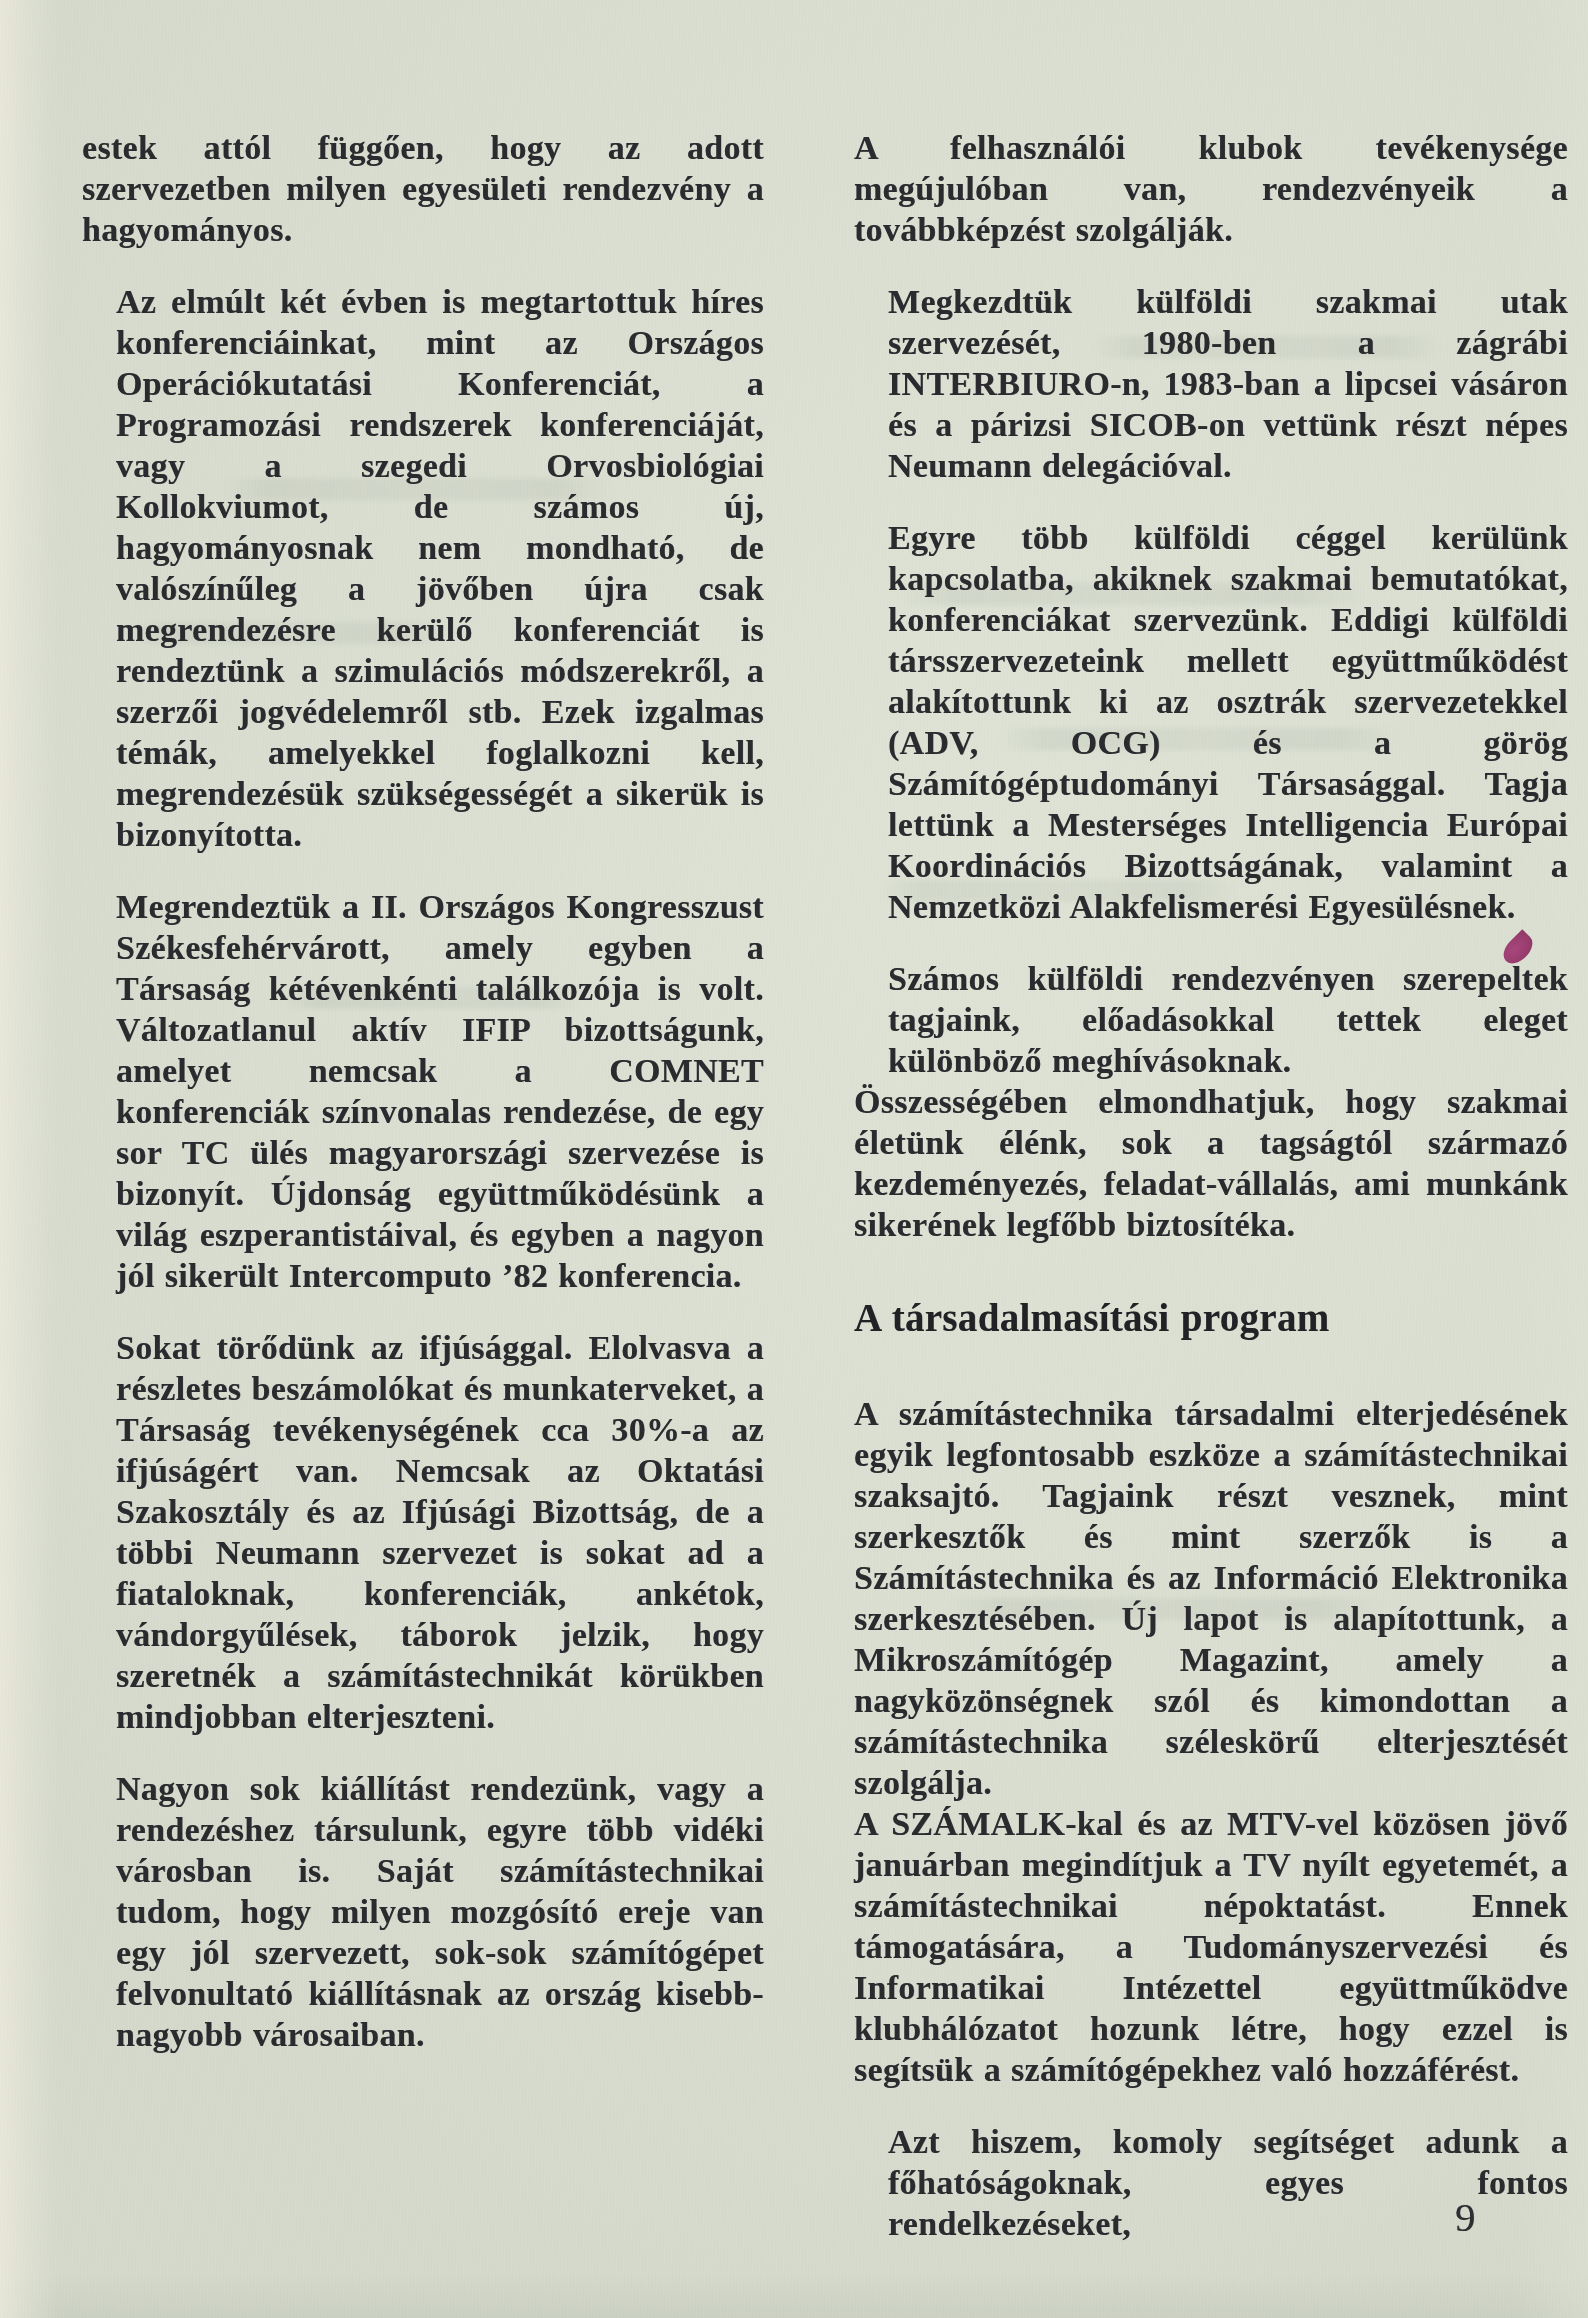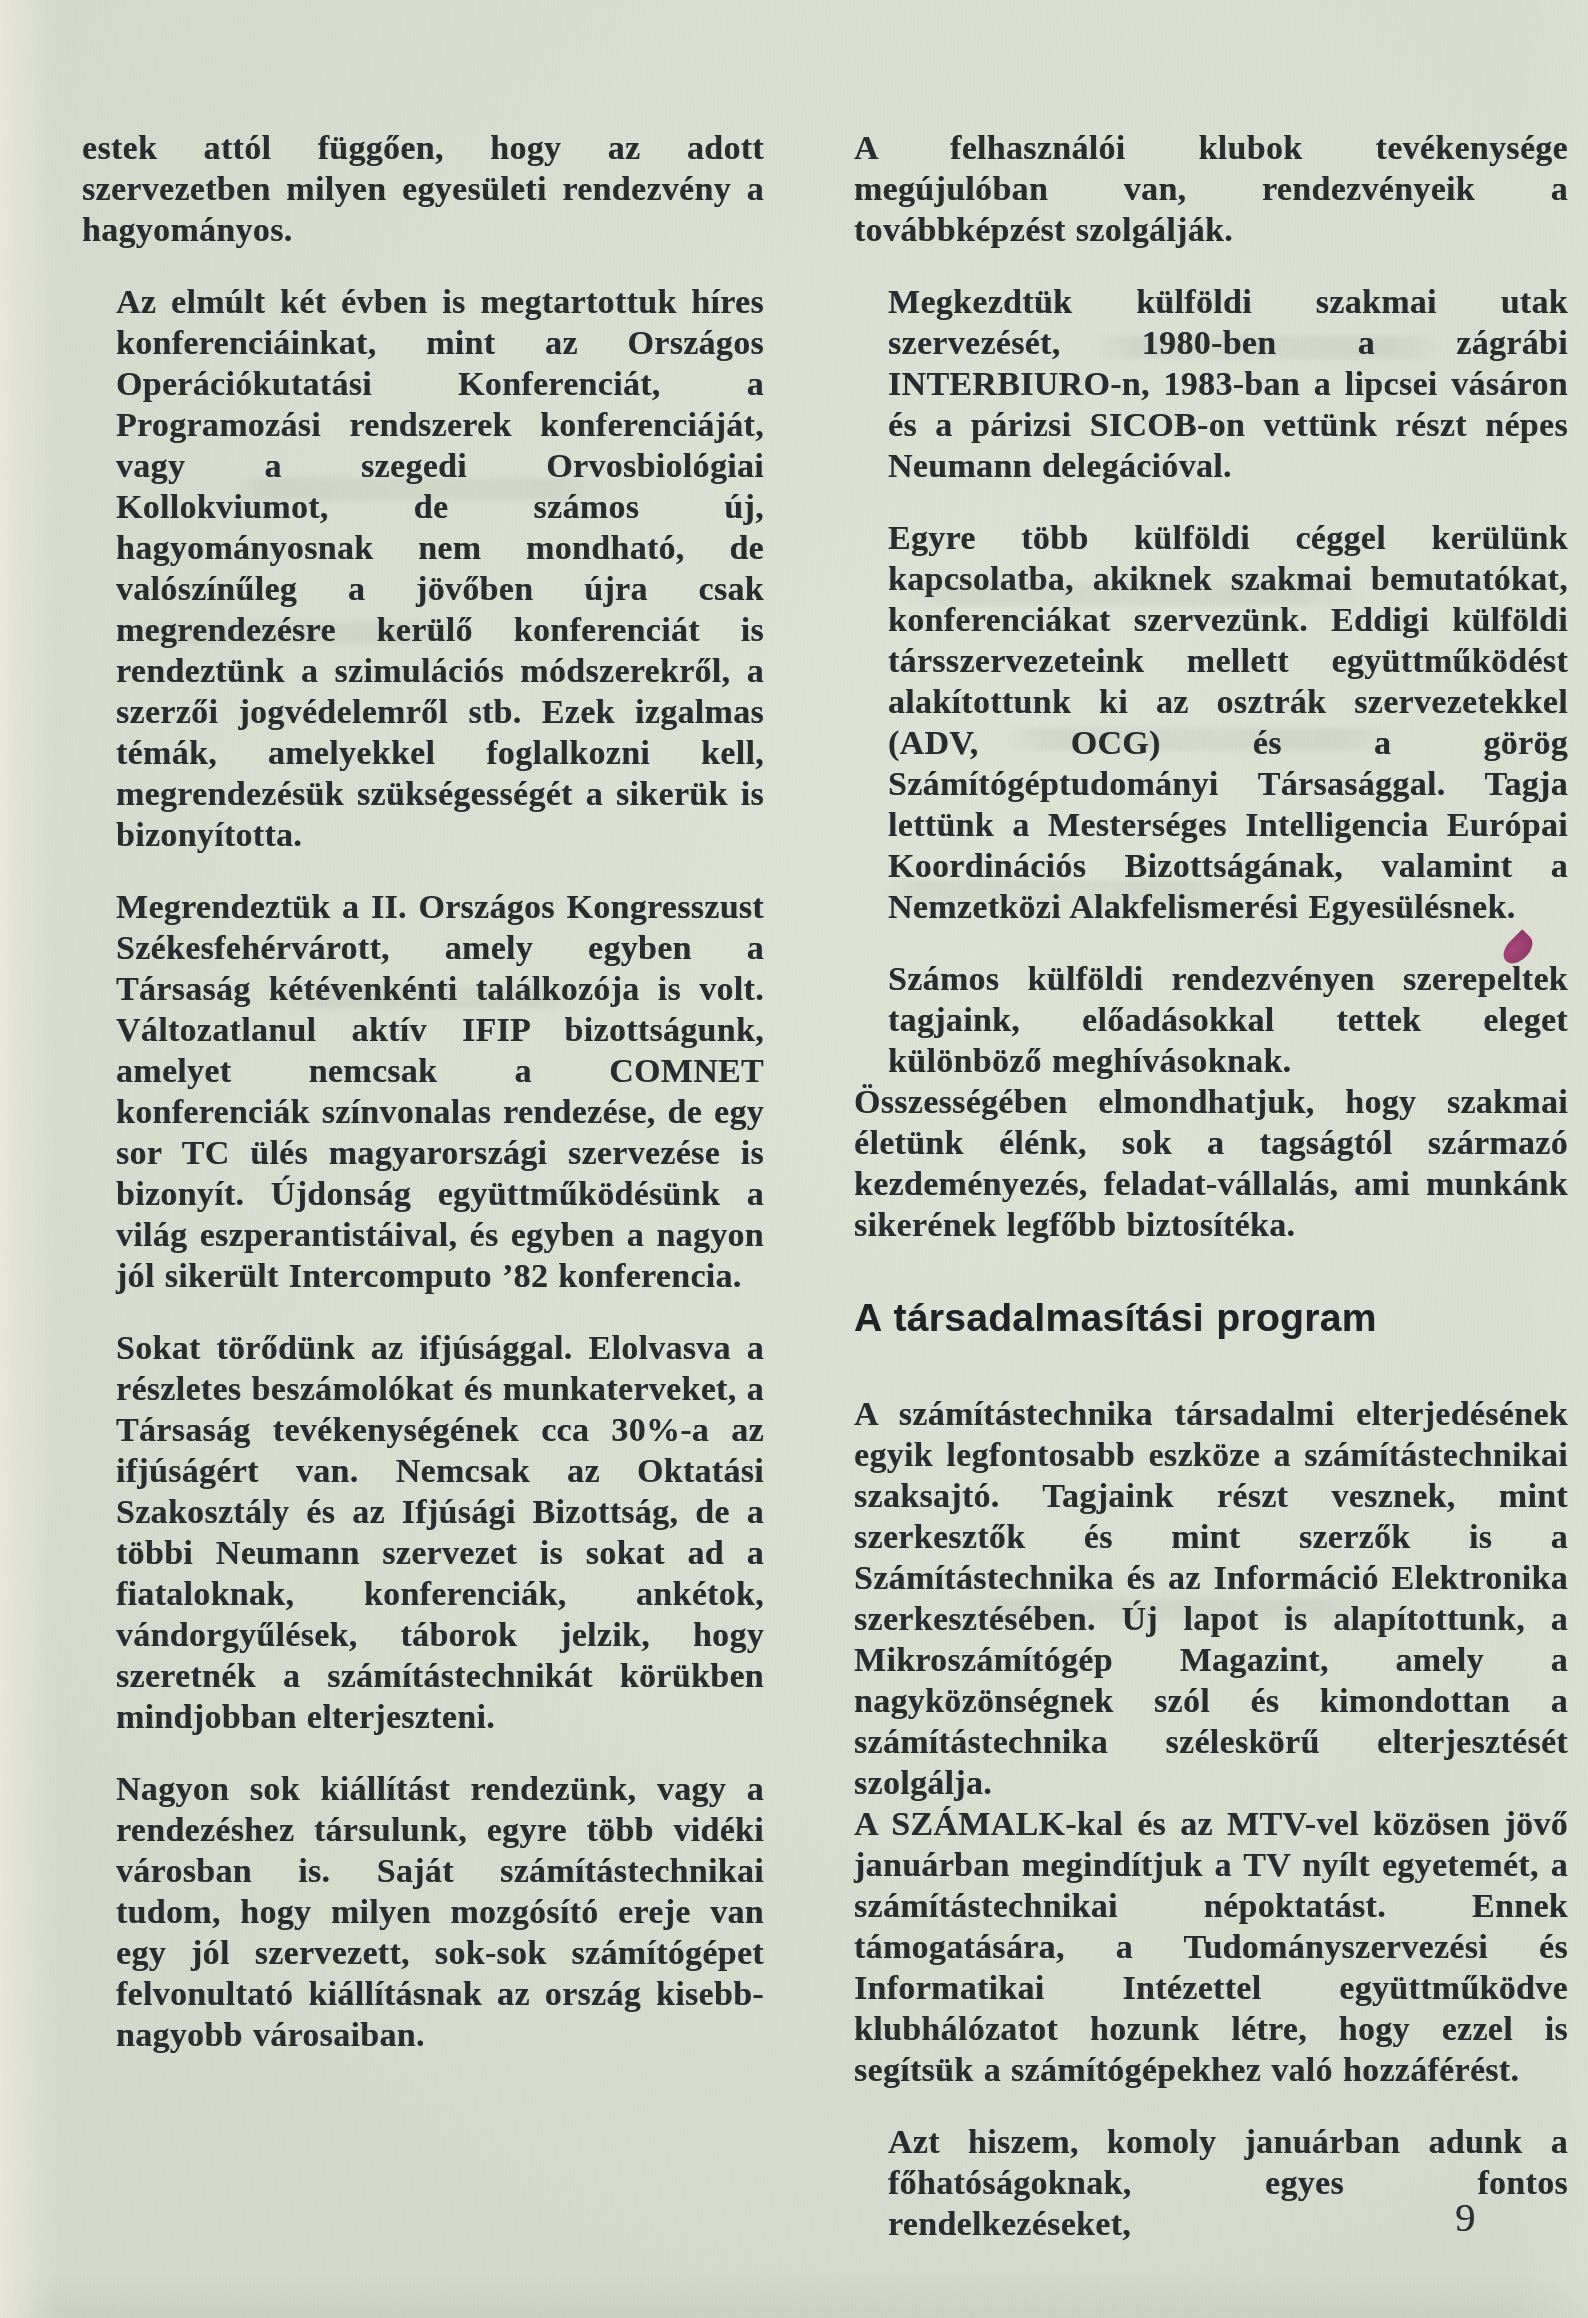--- a/index.html
+++ b/index.html
@@ -50,21 +50,21 @@
     text-shadow: 0.3px 0.4px 0.6px rgba(35,35,40,0.38);
   }
   .column-left  { left: 82px;  width: 682px; }
   .column-right { left: 854px; width: 714px; }
 
   p.para { margin: 0; font-weight: bold; }
   p.para.gap { margin-top: 31px; margin-left: 34px; }
 
   .section-heading {
     margin: 49px 0 52px 0;
-    font-family: Liberation Sans, sans-serif;
+    font-family: Liberation Serif, serif;
     font-weight: bold;
     font-size: 39px;
     line-height: 47px;
     letter-spacing: 0.3px;
     text-align: left;
     color: #222226;
     text-shadow: 0.3px 0.4px 0.6px rgba(30,30,35,0.35);
   }
 
   .page-number {
@@ -130,19 +130,19 @@
   <p class="para">A felhasználói klubok tevékenysége megújulóban van, rendezvényeik a továbbképzést szolgálják.</p>
   <p class="para gap">Megkezdtük külföldi szakmai utak szervezését, 1980-ben a zágrábi INTERBIURO-n, 1983-ban a lipcsei vásáron és a párizsi SICOB-on vettünk részt népes Neumann delegációval.</p>
   <p class="para gap">Egyre több külföldi céggel kerülünk kapcsolatba, akiknek szakmai bemutatókat, konferenciákat szervezünk. Eddigi külföldi társszervezeteink mellett együttműködést alakítottunk ki az osztrák szervezetekkel (ADV, OCG) és a görög Számítógéptudományi Társasággal. Tagja lettünk a Mesterséges Intelligencia Európai Koordinációs Bizottságának, valamint a Nemzetközi Alakfelismerési Egyesülésnek.</p>
   <p class="para gap">Számos külföldi rendezvényen szerepeltek tagjaink, előadásokkal tettek eleget különböző meghívásoknak.</p>
   <p class="para">Összességében elmondhatjuk, hogy szakmai életünk élénk, sok a tagságtól származó kezdeményezés, feladat-vállalás, ami munkánk sikerének legfőbb biztosítéka.</p>
 
   <h2 class="section-heading">A társadalmasítási program</h2>
 
   <p class="para">A számítástechnika társadalmi elterjedésének egyik legfontosabb eszköze a számítástechnikai szaksajtó. Tagjaink részt vesznek, mint szerkesztők és mint szerzők is a Számítástechnika és az Információ Elektronika szerkesztésében. Új lapot is alapítottunk, a Mikroszámítógép Magazint, amely a nagyközönségnek szól és kimondottan a számítástechnika széleskörű elterjesztését szolgálja.</p>
   <p class="para">A SZÁMALK-kal és az MTV-vel közösen jövő januárban megindítjuk a TV nyílt egyetemét, a számítástechnikai népoktatást. Ennek támogatására, a Tudományszervezési és Informatikai Intézettel együttműködve klubhálózatot hozunk létre, hogy ezzel is segítsük a számítógépekhez való hozzáférést.</p>
-  <p class="para gap">Azt hiszem, komoly januárban adunk a főhatóságoknak, egyes fontos rendelkezéseket,</p>
+  <p class="para gap">Azt hiszem, komoly segítséget adunk a főhatóságoknak, egyes fontos rendelkezéseket,</p>
 </div>
 
 <div class="ink-drop"></div>
 
 <div class="page-number">9</div>
 
 
 </body></html>

